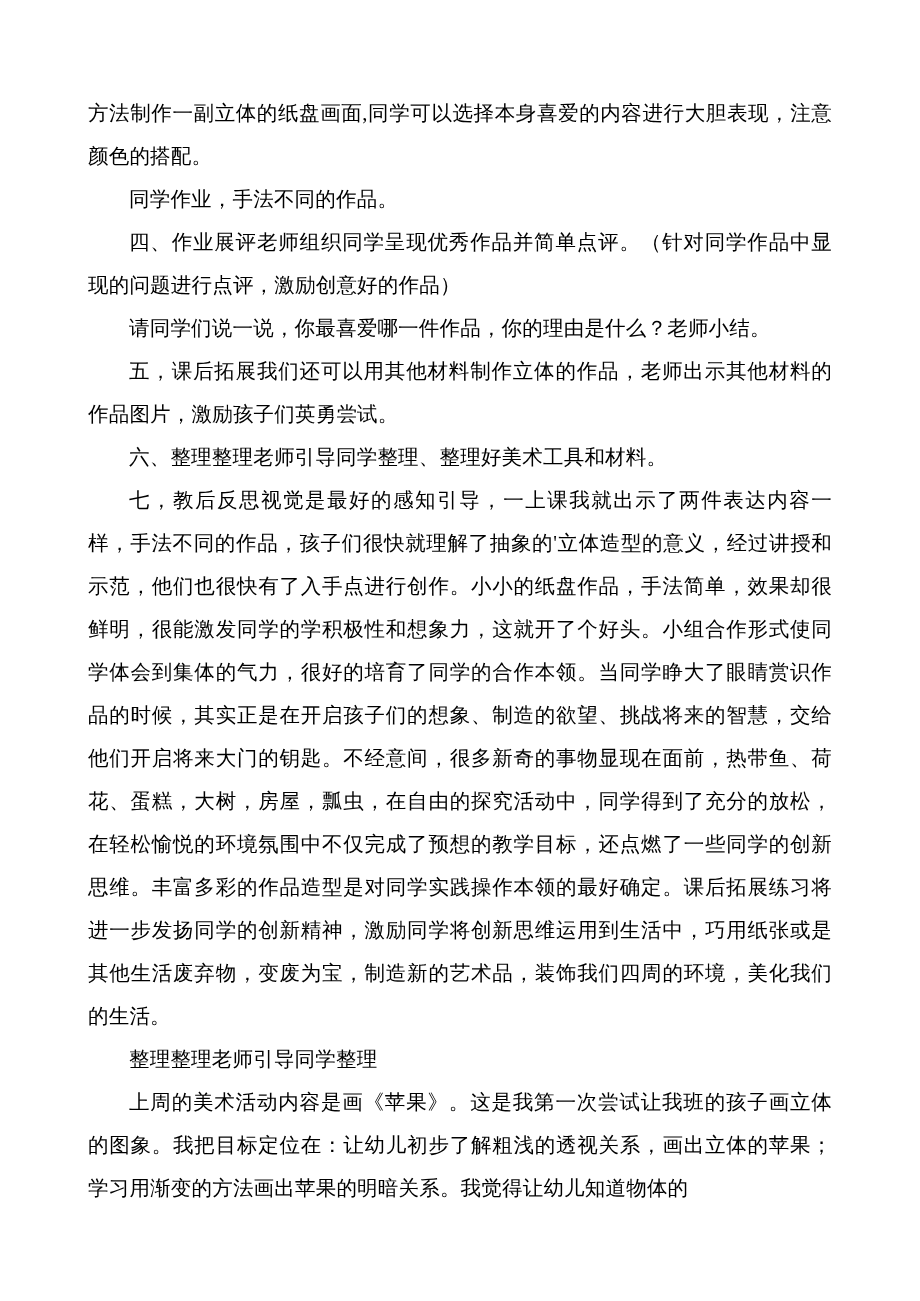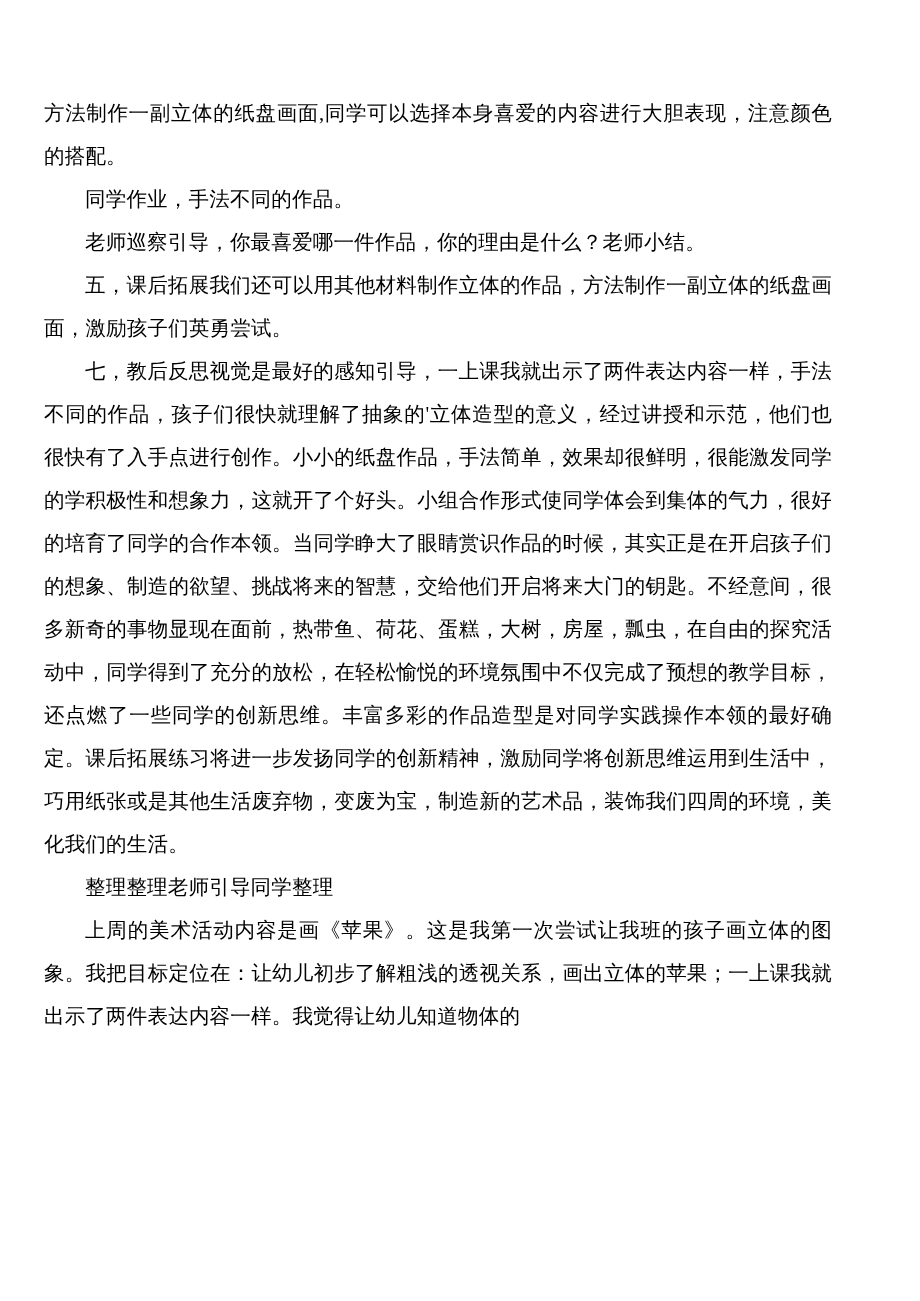--- a/index.html
+++ b/index.html
@@ -13,21 +13,21 @@
     font-family: "Liberation Serif", "DejaVu Serif", serif;
     color: #000000;
     overflow: hidden;
   }
   .page {
     position: relative;
     width: 920px;
     height: 1301px;
     background: #ffffff;
     box-sizing: border-box;
-    padding: 92px 88px 60px 44px;
+    padding: 92px 88px 60px 88px;
   }
   .doc-body {
     font-size: 20.5px;
     line-height: 43px;
     text-align: justify;
     text-justify: inter-ideograph;
     letter-spacing: 0.2px;
   }
   p.para {
     margin: 0 0 0 0;
@@ -38,19 +38,21 @@
     text-indent: 0;
   }
 </style>
 </head>
 <body>
 
 <div class="page">
   <div class="doc-body">
     <p class="para cont">方法制作一副立体的纸盘画面,同学可以选择本身喜爱的内容进行大胆表现，注意颜色的搭配。</p>
     <p class="para">同学作业，手法不同的作品。</p>
-    <p class="para">老师巡察引导，你最喜爱哪一件作品，你的理由是什么？老师小结。</p>
-    <p class="para">五，课后拓展我们还可以用其他材料制作立体的作品，方法制作一副立体的纸盘画面，激励孩子们英勇尝试。</p>
+    <p class="para">四、作业展评老师组织同学呈现优秀作品并简单点评。（针对同学作品中显现的问题进行点评，激励创意好的作品）</p>
+    <p class="para">请同学们说一说，你最喜爱哪一件作品，你的理由是什么？老师小结。</p>
+    <p class="para">五，课后拓展我们还可以用其他材料制作立体的作品，老师出示其他材料的作品图片，激励孩子们英勇尝试。</p>
+    <p class="para">六、整理整理老师引导同学整理、整理好美术工具和材料。</p>
     <p class="para">七，教后反思视觉是最好的感知引导，一上课我就出示了两件表达内容一样，手法不同的作品，孩子们很快就理解了抽象的'立体造型的意义，经过讲授和示范，他们也很快有了入手点进行创作。小小的纸盘作品，手法简单，效果却很鲜明，很能激发同学的学积极性和想象力，这就开了个好头。小组合作形式使同学体会到集体的气力，很好的培育了同学的合作本领。当同学睁大了眼睛赏识作品的时候，其实正是在开启孩子们的想象、制造的欲望、挑战将来的智慧，交给他们开启将来大门的钥匙。不经意间，很多新奇的事物显现在面前，热带鱼、荷花、蛋糕，大树，房屋，瓢虫，在自由的探究活动中，同学得到了充分的放松，在轻松愉悦的环境氛围中不仅完成了预想的教学目标，还点燃了一些同学的创新思维。丰富多彩的作品造型是对同学实践操作本领的最好确定。课后拓展练习将进一步发扬同学的创新精神，激励同学将创新思维运用到生活中，巧用纸张或是其他生活废弃物，变废为宝，制造新的艺术品，装饰我们四周的环境，美化我们的生活。</p>
     <p class="para">整理整理老师引导同学整理</p>
-    <p class="para">上周的美术活动内容是画《苹果》。这是我第一次尝试让我班的孩子画立体的图象。我把目标定位在：让幼儿初步了解粗浅的透视关系，画出立体的苹果；一上课我就出示了两件表达内容一样。我觉得让幼儿知道物体的</p>
+    <p class="para">上周的美术活动内容是画《苹果》。这是我第一次尝试让我班的孩子画立体的图象。我把目标定位在：让幼儿初步了解粗浅的透视关系，画出立体的苹果；学习用渐变的方法画出苹果的明暗关系。我觉得让幼儿知道物体的</p>
   </div>
 </div>
 
 </body></html>

